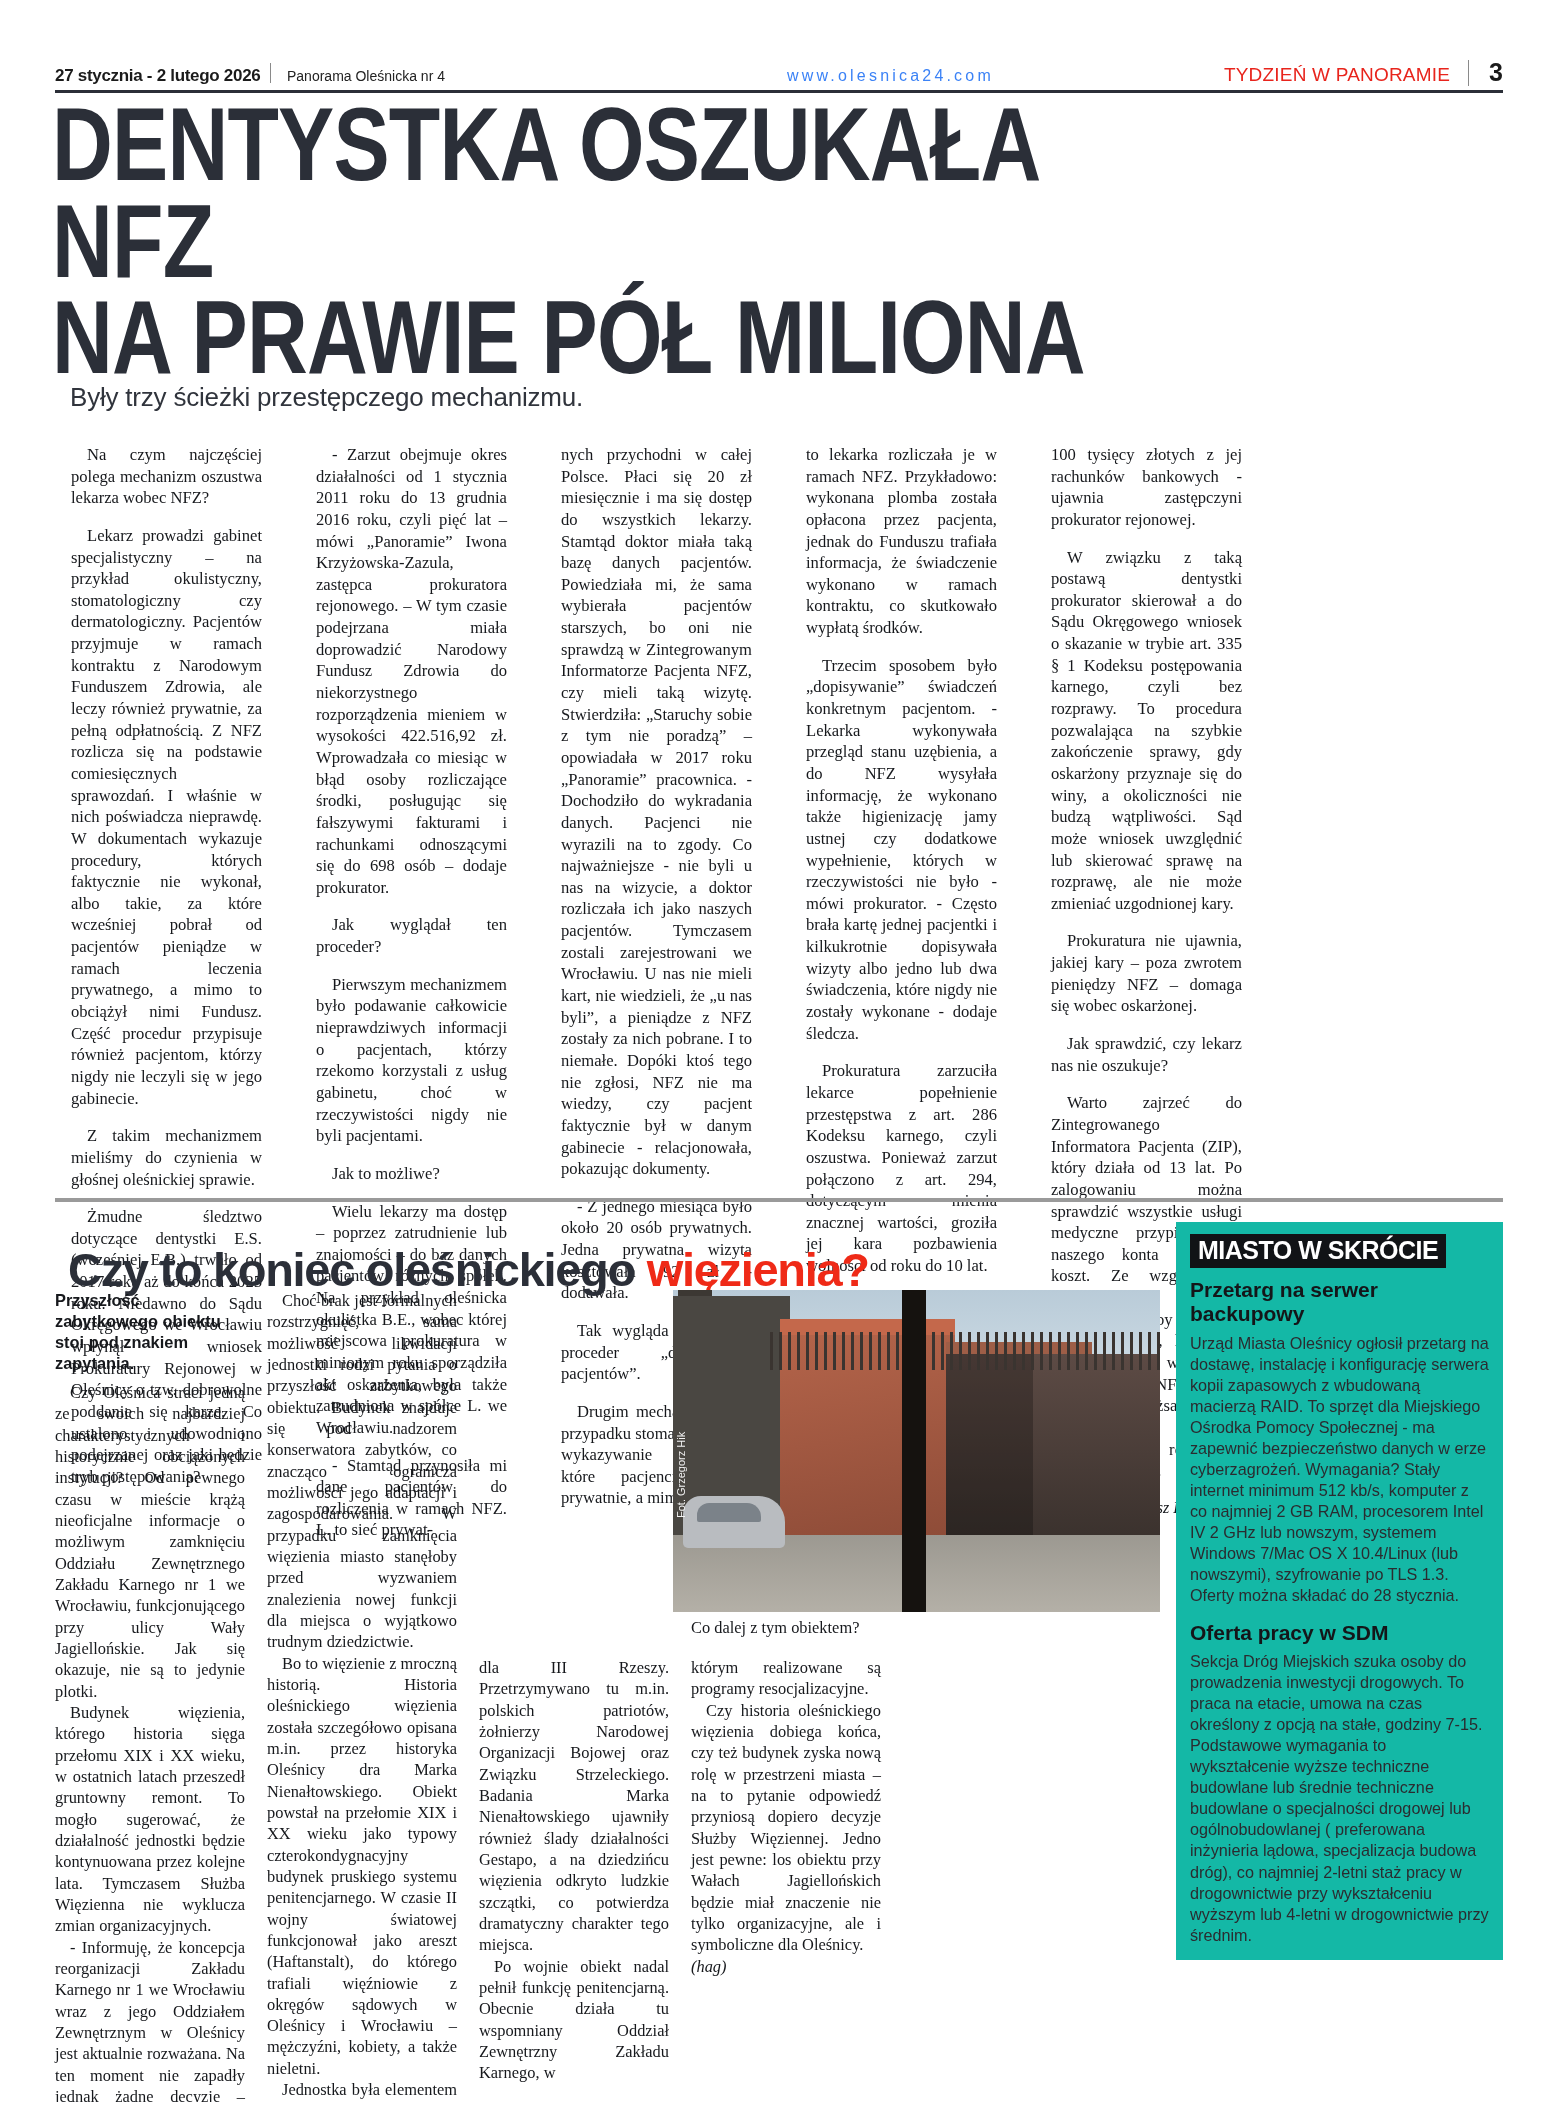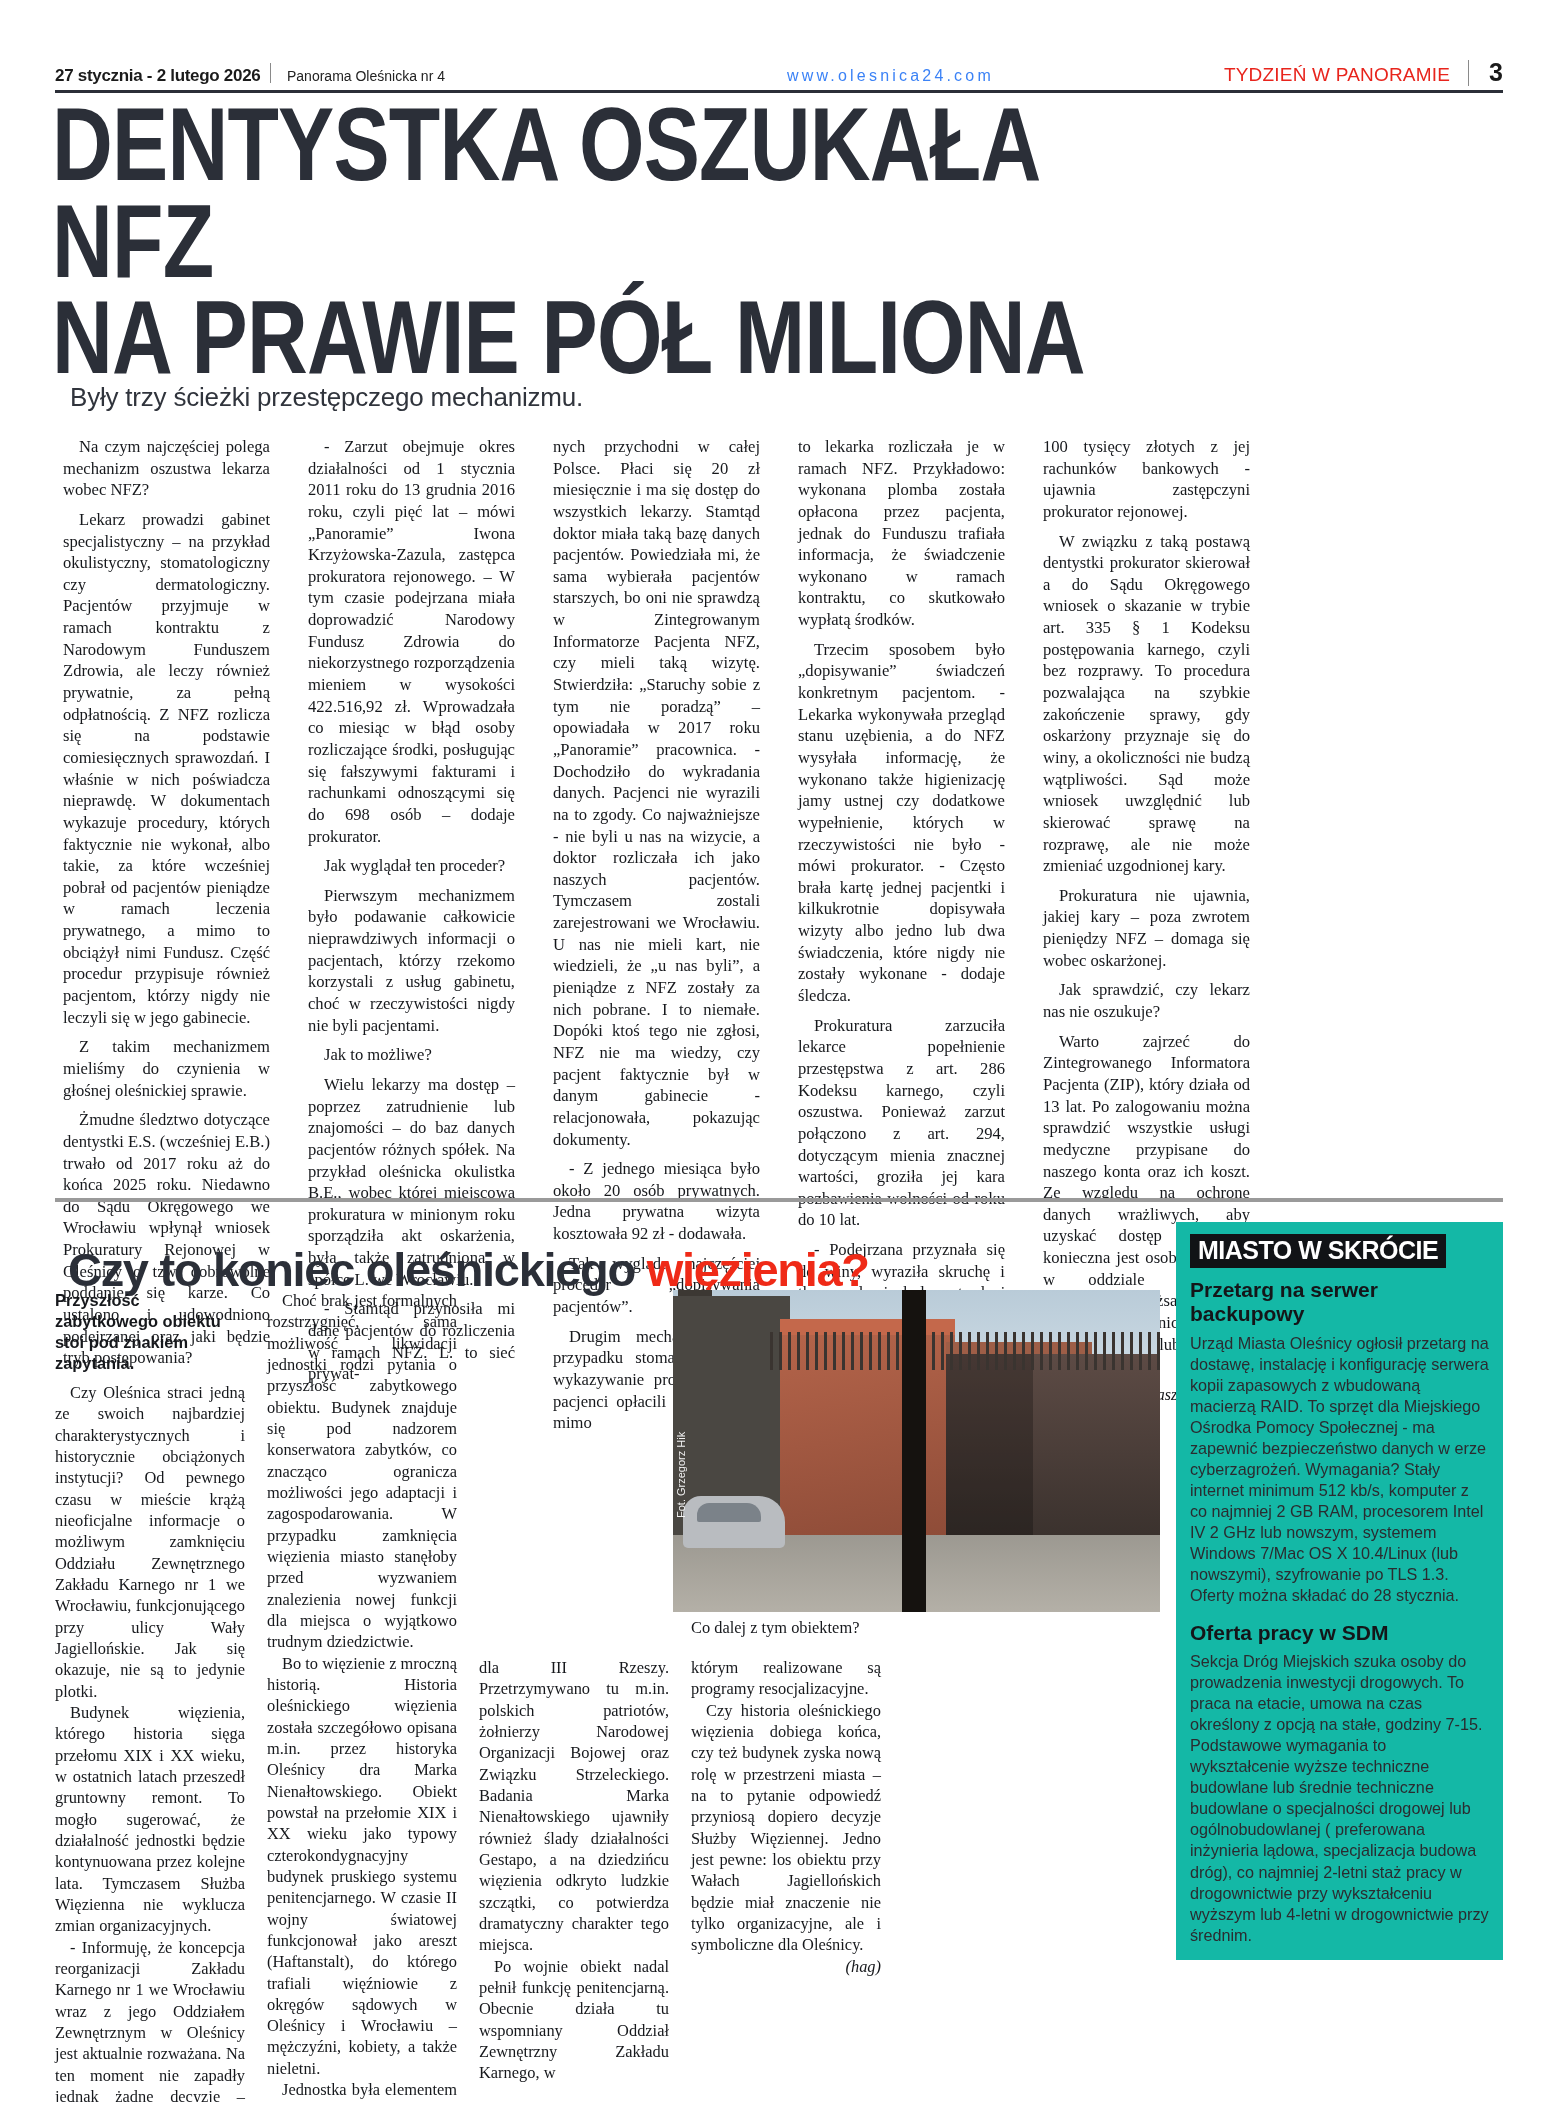--- a/index.html
+++ b/index.html
@@ -131,21 +131,21 @@
   }
   .col {
     font-family: "Liberation Serif", serif;
     font-size: 16.6px;
     line-height: 1.305;
     text-align: justify;
     hyphens: none;
     color: #16181c;
   }
   .col p {
-    margin: 8px;
+    margin: 16px;
     text-indent: 16px;
   }
   .col p.noindent { text-indent: 0; }
   .col .byline {
     text-align: right;
     font-style: italic;
     text-indent: 0;
     margin-top: 4px;
     font-size: 16px;
   }
@@ -191,21 +191,20 @@
   .a2-col p.noindent { text-indent: 0; }
   .a2-col .lead {
     font-family: "Liberation Sans", sans-serif;
     font-weight: bold;
     font-size: 16.4px;
     line-height: 1.28;
     text-indent: 0;
     text-align: left;
   }
   .a2-col .tag {
-    text-align: right;
     font-style: italic;
     text-indent: 0;
   }
 
   .c1 { left: 0px;   top: 0px;   width: 190px; }
   .c2 { left: 212px; top: 0px;   width: 190px; }
   .c3a{ left: 424px; top: 367px; width: 190px; }
   .c4a{ left: 636px; top: 367px; width: 190px; }
   .c3b{ left: 424px; top: 0px;   width: 190px; }
 

